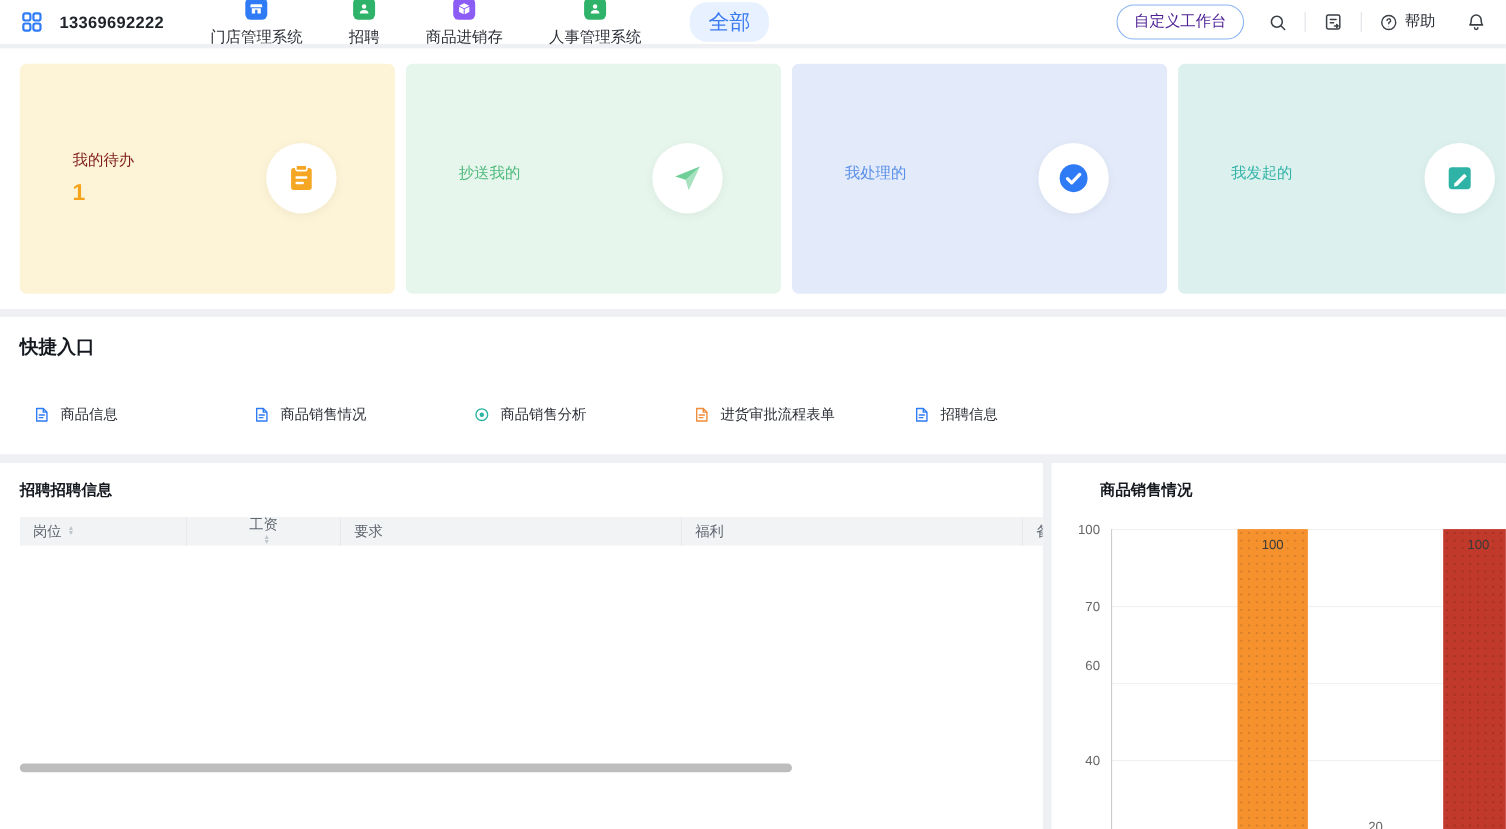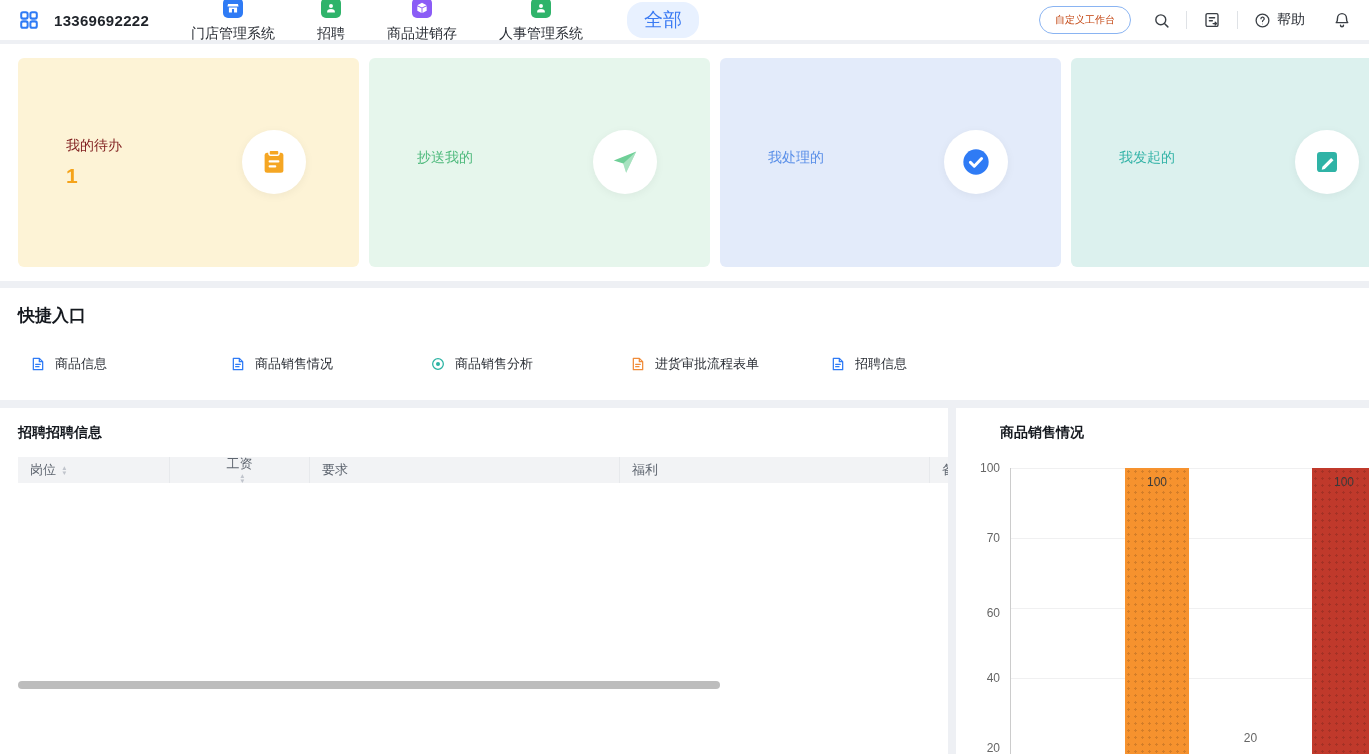--- a/index.html
+++ b/index.html
@@ -10,37 +10,37 @@
   .topbar { height:40px; background:#fff; display:flex; align-items:center; padding:0 18px; }
   .icon { display:inline-flex; align-items:center; justify-content:center; color:#3a3f45; }
   .grid-ico { margin-right:14px; cursor:pointer; }
   .phone { font-size:15px; font-weight:bold; color:#1f2329; letter-spacing:.3px; }
   .apps { display:flex; align-items:center; }
   .app { display:flex; align-items:center; gap:7px; margin-left:42px; cursor:pointer; text-decoration:none; color:#333;flex-direction:column; }
   .app-ico { width:20px; height:20px; border-radius:5px; display:inline-flex; align-items:center; justify-content:center; }
   .app-label { font-size:14px; color:#2b2f36; }
   .pill { margin-left:44px; background:#e8f1ff; color:#3a7af3; font-size:19px; padding:5px 17px; border-radius:16px; cursor:pointer; }
   .spacer { flex:1; }
-  .customize { background:#fff; border:1px solid #8ab4f2; color:#c2410c; font-size:10px; padding:6px 15px; border-radius:16px; cursor:pointer; font-family:Liberation Serif, serif; }
+  .customize { background:#fff; border:1px solid #8ab4f2; color:#4c1d95; font-size:14px; padding:6px 15px; border-radius:16px; cursor:pointer; font-family:Liberation Serif, serif; }
   .tb-ico { margin-left:22px; cursor:pointer; }
   .vdiv { width:1px; height:18px; background:#dfe2e6; margin:0 16px; }
   .help { display:flex; align-items:center; gap:6px; cursor:pointer; font-size:14px; color:#2b2f36; }
   .bell { margin-left:28px; cursor:pointer; }
 
   
   .cards-panel { margin-top:4px; background:#fff; padding:14px 0 14px 18px; display:flex; gap:10px; overflow:hidden; }
   .stat-card { flex:0 0 341px; height:209px; border-radius:6px; position:relative; display:flex; flex-direction:column; justify-content:center; padding-left:48px; cursor:pointer; }
   .card-label { font-size:14px; }
   .card-value { font-size:21px; font-weight:bold; margin-top:9px; min-height:0; }
   .card-circle { position:absolute; left:224px; top:72px; width:64px; height:64px; border-radius:50%; background:#fff; display:flex; align-items:center; justify-content:center; box-shadow:0 2px 10px rgba(0,0,0,.05); }
 
   
   .quick-panel { margin-top:7px; background:#fff; padding:16px 18px 27px; }
   .quick-title { font-size:17px; font-weight:bold; color:#15191f; }
-  .quick-row { display:flex; margin-top:28px; padding-left:12px; }
+  .quick-row { display:flex; margin-top:41px; padding-left:12px; }
   .quick-item { width:200px; display:flex; align-items:center; gap:9px; cursor:pointer; }
   .quick-item .qlabel { font-size:13px; color:#2b2f36; }
 
   
   .bottom { display:flex; gap:8px; margin-top:8px; height:500px; }
   .panel-title { font-size:14px; font-weight:bold; color:#15191f; }
   .recruit-panel { width:948px; background:#fff; padding:16px 0 0 18px; position:relative; overflow:hidden; }
   .table { margin-top:15px; width:930px; overflow:hidden; }
   .thead { display:flex; height:26px; background:#f2f3f5; align-items:center; width:1072px; }
   .th { font-size:13px; color:#5f6670; display:flex; align-items:center; padding:0 12px; height:26px; border-right:1px solid #e7e9ec; flex:none; }
@@ -297,21 +297,21 @@
   </section>
 
   <section class="sales-panel">
     <div class="panel-title" style="padding-left:22px; position:relative; z-index:2;">商品销售情况</div>
     <div class="chart-area">
         <div class="gridline" style="top: 60px;"></div>
         <div class="ytick" style="top: 53px; left: 2px;">100</div>
         <div class="gridline" style="top: 130px;"></div>
         <div class="ytick" style="top: 123px; left: 2px;">70</div>
         <div class="gridline" style="top: 200px;"></div>
-        <div class="ytick" style="top: 198px; left: 2px;">60</div>
+        <div class="ytick" style="top: 177px; left: 2px;">60</div>
         <div class="gridline" style="top: 270px;"></div>
         <div class="ytick" style="top: 263px; left: 2px;">40</div>
         <div class="ytick" style="top: 333px; left: 2px;">20</div>
         <div class="yaxis"></div>
         <div class="bar" style="left: 169px; top: 60px; height: 350px; background-color: rgb(246, 146, 46);"></div>
         <div class="bar-label" style="left: 169px; top: 67px; color: rgb(59, 59, 59);">100</div>
         <div class="bar-label" style="left: 262.5px; top: 323px; color: rgb(102, 102, 102);">20</div>
         <div class="bar" style="left: 356px; top: 60px; height: 350px; background-color: rgb(192, 57, 43);"></div>
         <div class="bar-label" style="left: 356px; top: 67px; color: rgb(59, 59, 59);">100</div>
       </div>

